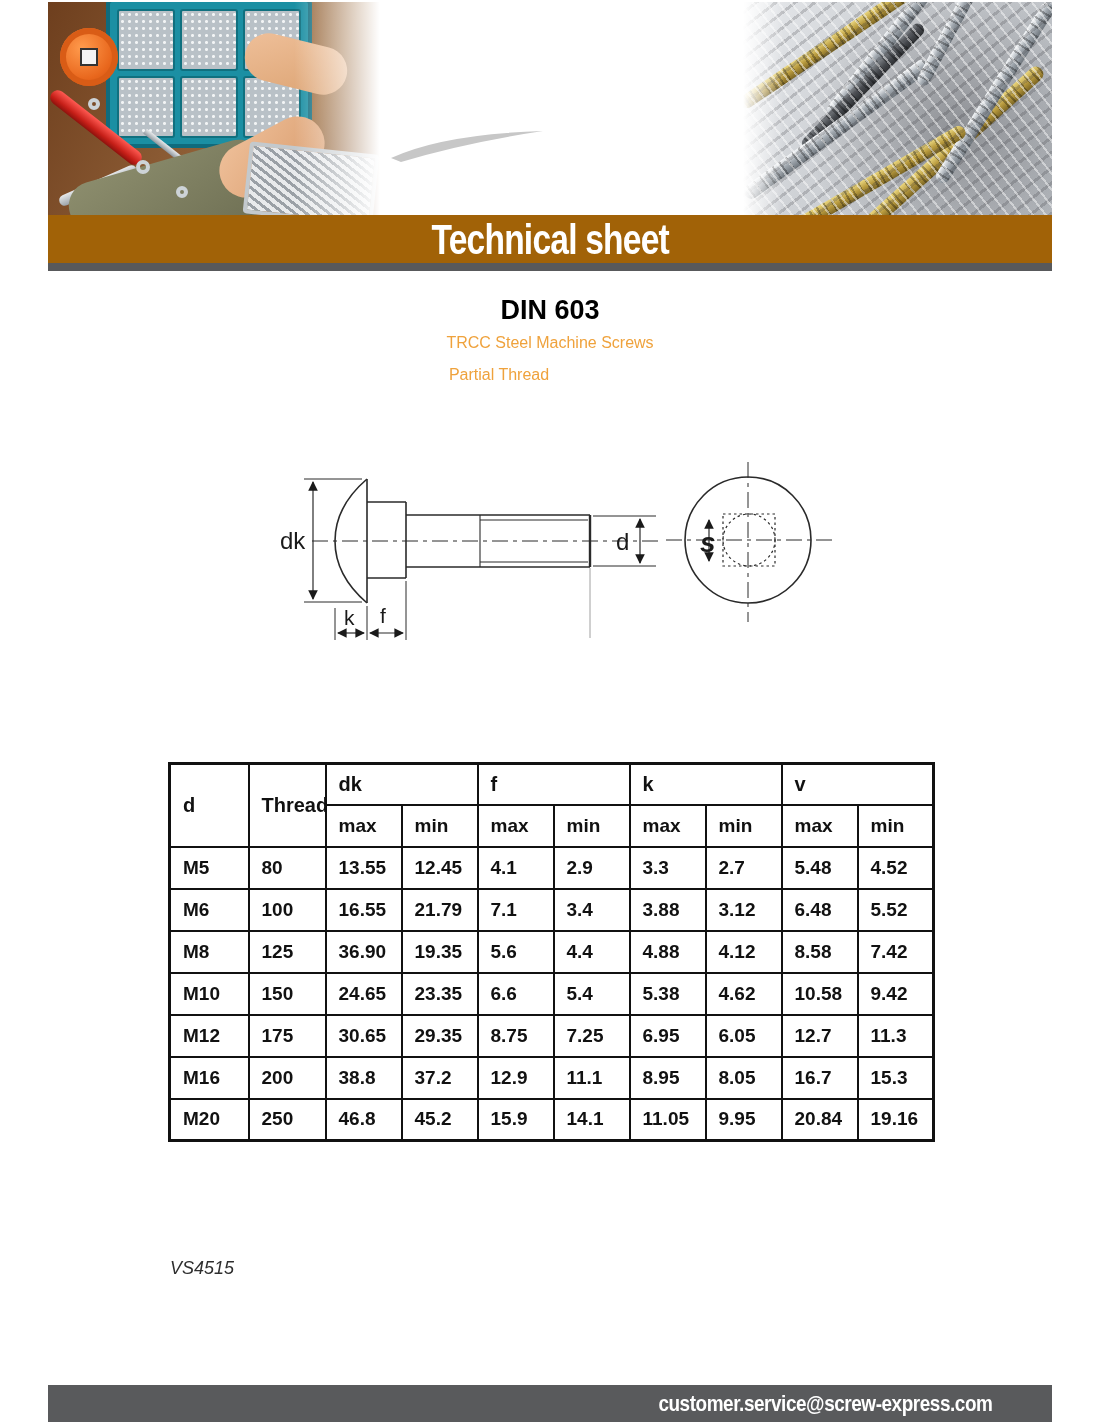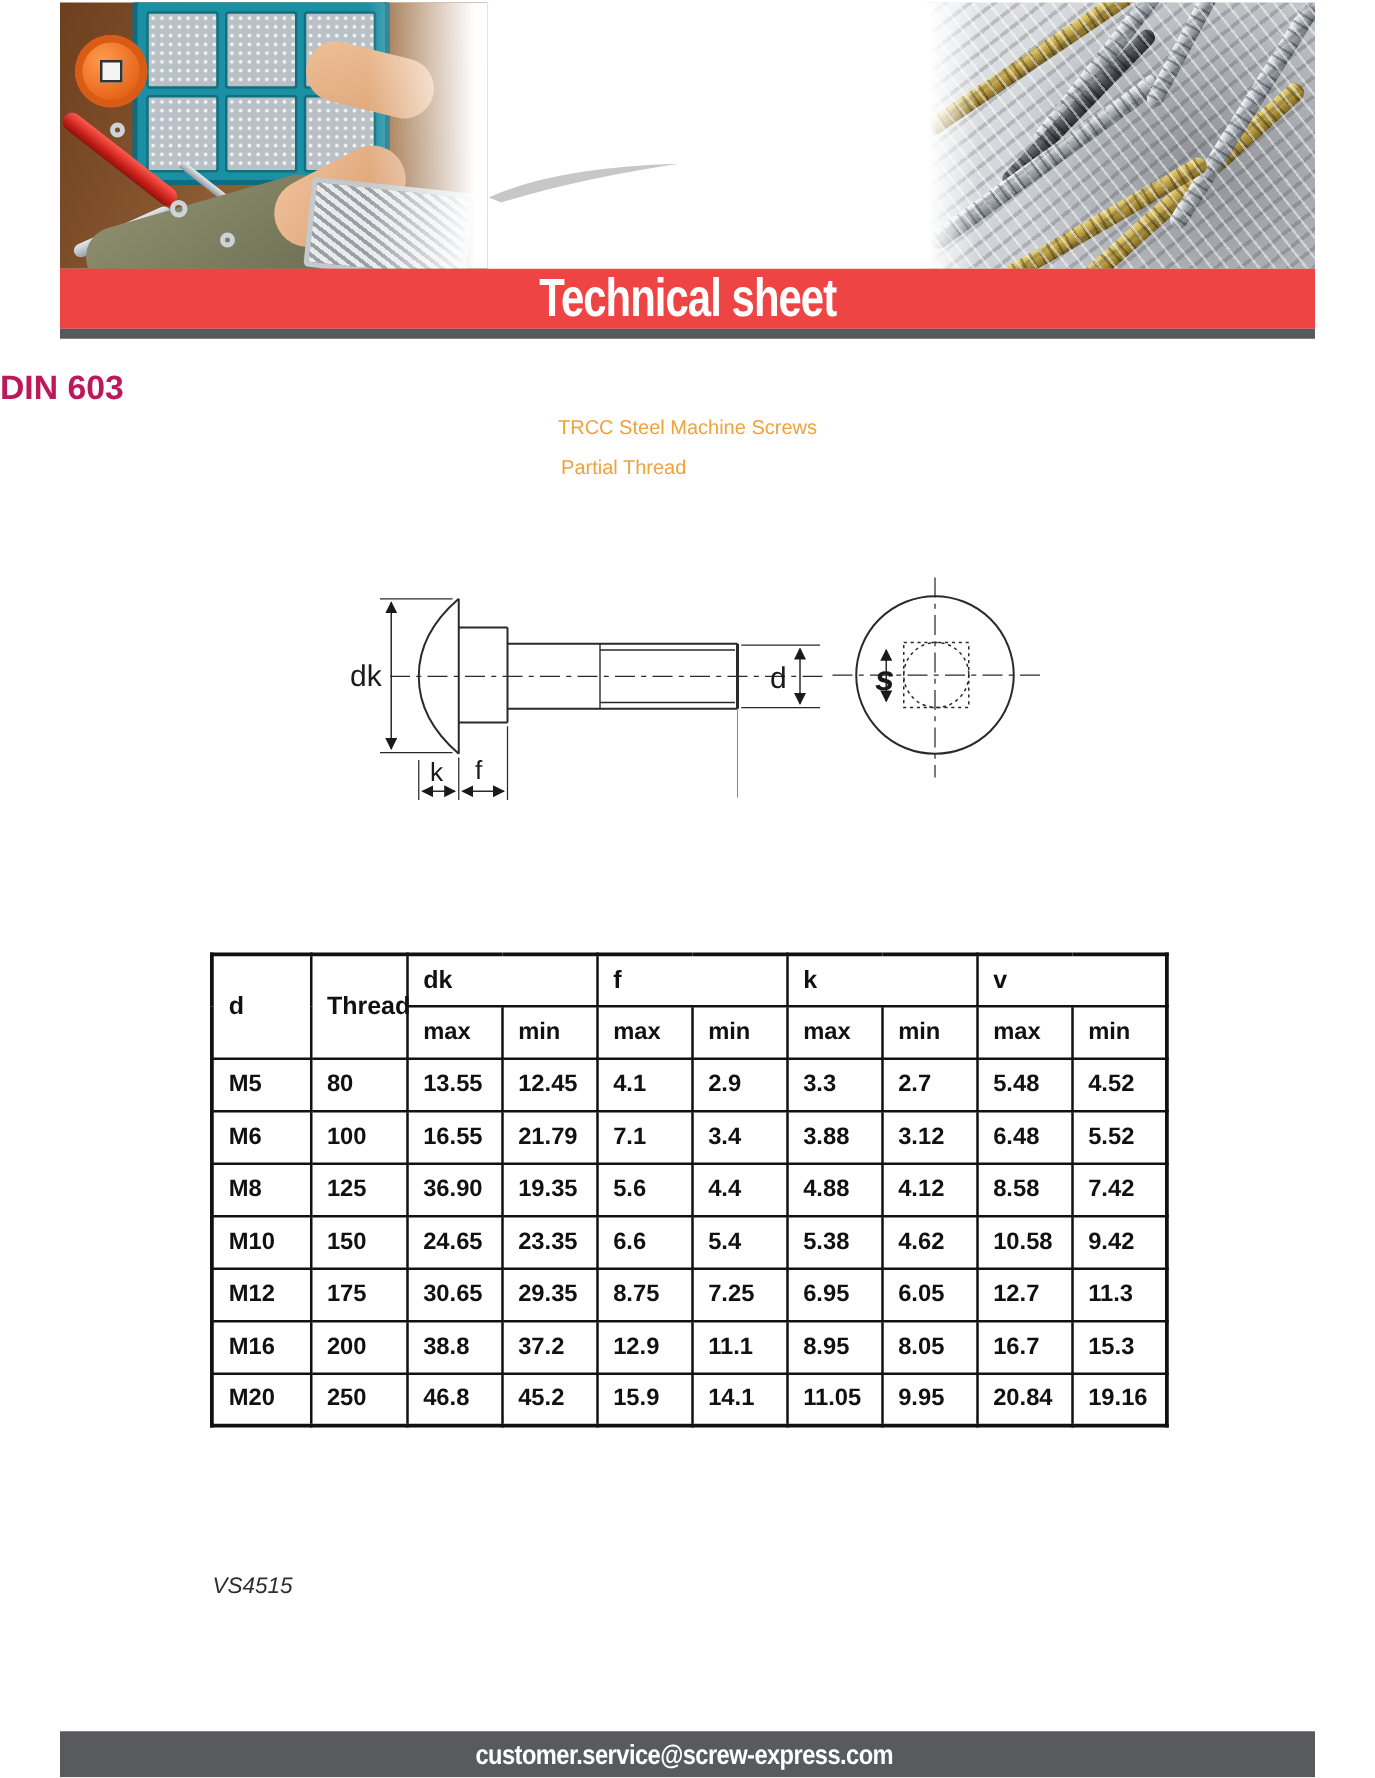--- a/index.html
+++ b/index.html
@@ -35,41 +35,41 @@
   .screw-bar{position:absolute;border-radius:7px;}
   .screw-silver{background:linear-gradient(180deg,#f6f8fa,#a2a9b0 48%,#6f767d);}
   .screw-brass{background:linear-gradient(180deg,#ead67e,#b89a3e 50%,#7a6423);}
   .screw-dark{background:linear-gradient(180deg,#7a7e83,#45484d 55%,#2c2e31);}
   .screw-bar::after{content:"";position:absolute;inset:0;border-radius:7px;background:repeating-linear-gradient(90deg,rgba(0,0,0,0) 0 6px,rgba(0,0,0,.28) 6px 8px);}
   .logo{position:absolute;left:383px;top:84px;width:380px;white-space:nowrap;font-size:42px;font-weight:bold;letter-spacing:-1px;z-index:5;}
   .logo .pre{color:#55565b;}
   .logo .suf{color:#f4791f;font-style:italic;}
   .swoosh{position:absolute;left:385px;top:126px;z-index:4;}
   
-  .banner{position:absolute;left:48px;top:215px;width:1004px;height:48px;background:#ef4444;display:flex;align-items:center;justify-content:center;}
+  .banner{position:absolute;left:48px;top:215px;width:1004px;height:48px;background:#a16207;display:flex;align-items:center;justify-content:center;}
   .banner-title{color:#ffffff;font-size:43px;font-weight:bold;letter-spacing:-1px;transform:scaleX(.78);white-space:nowrap;}
   .banner-underline{position:absolute;left:48px;top:263px;width:1004px;height:8px;background:#58595b;}
   
-  .din-title{position:absolute;left:0;top:295px;width:1100px;text-align:left;font-size:27px;font-weight:bold;color:#be185d;}
+  .din-title{position:absolute;left:0;top:295px;width:1100px;text-align:center;font-size:27px;font-weight:bold;color:#000000;}
   .sub1{position:absolute;left:0;top:334px;width:1100px;text-align:center;font-size:16px;color:#efa23c;}
   .sub2{position:absolute;left:0;top:366px;width:998px;text-align:center;font-size:16px;color:#efa23c;}
   
   .drawing{position:absolute;left:260px;top:450px;}
   .drawing text{font-family:"Liberation Sans","DejaVu Sans",sans-serif;fill:#1a1a1a;}
   
   .spec-table-wrap{position:absolute;left:168px;top:762px;}
   table.spec{border-collapse:collapse;table-layout:fixed;width:764px;border:3px solid #111;}
   table.spec th,table.spec td{border:2px solid #111;padding:0 0 0 12px;text-align:left;vertical-align:middle;font-weight:bold;font-size:19px;color:#111;}
   table.spec thead tr.r1 th{height:41px;font-size:20px;}
   table.spec thead tr.r2 th{height:42px;}
   table.spec tbody td{height:42px;}
   th.pitch-h{font-weight:normal;font-size:13px;}
   
   .doc-ref{position:absolute;left:170px;top:1234px;font-size:18px;font-style:italic;color:#2e2e2e;margin-top:24px;}
-  .footer-bar{position:absolute;left:48px;top:1385px;width:1004px;height:37px;background:#595a5c;display:flex;align-items:center;justify-content:center;padding-right:60px;}
+  .footer-bar{position:absolute;left:48px;top:1385px;width:1004px;height:37px;background:#595a5c;display:flex;align-items:center;justify-content:flex-end;padding-right:60px;}
   .footer-email{color:#ffffff;font-size:22px;font-weight:bold;letter-spacing:-.5px;transform:scaleX(.86);transform-origin:right center;white-space:nowrap;}
 </style>
 </head>
 <body>
 
 <div class="page">
 
   <div class="photo photo-left">
     <div class="organizer">
       <div class="bin"></div>

